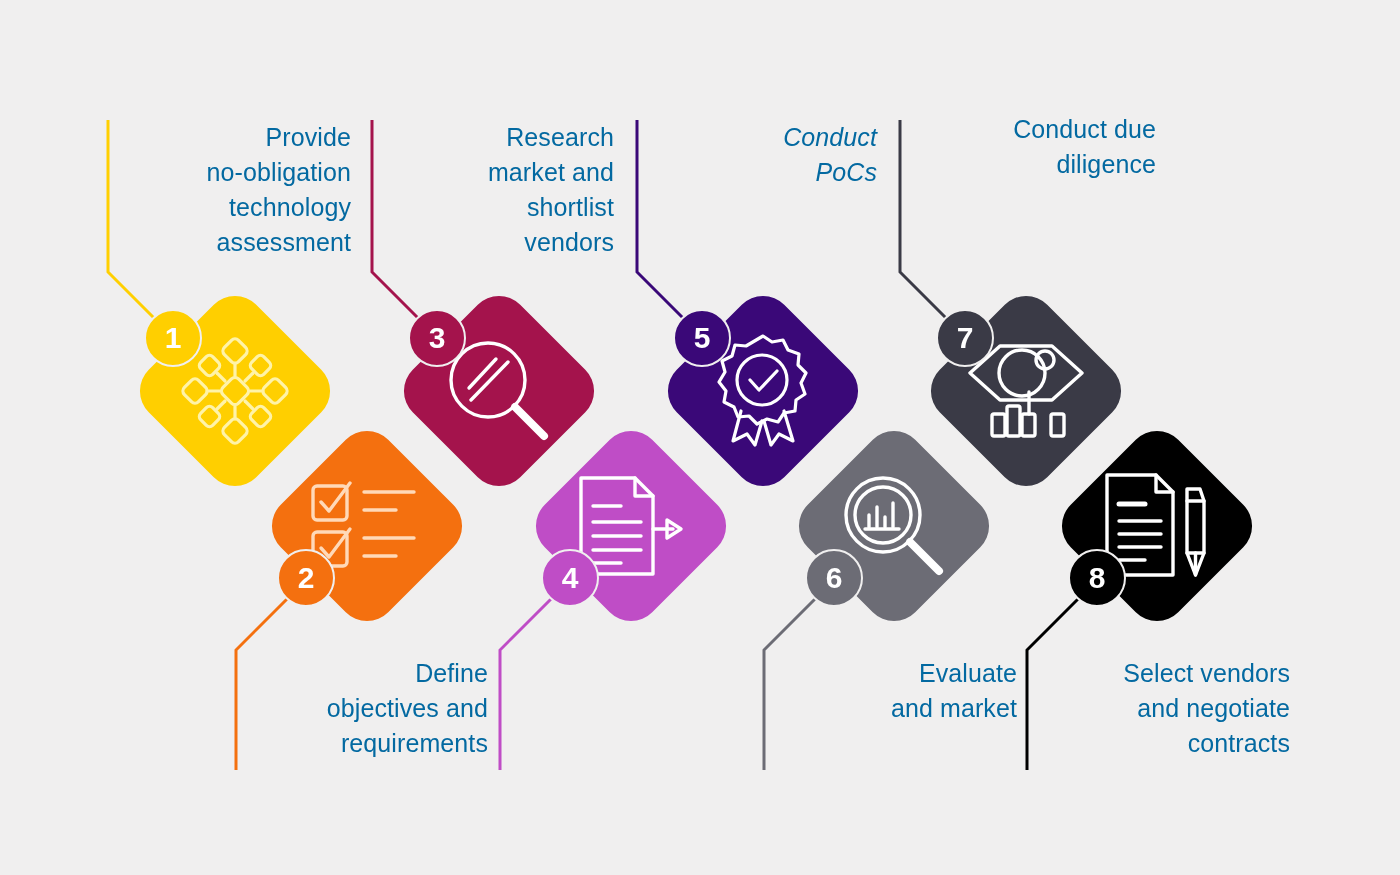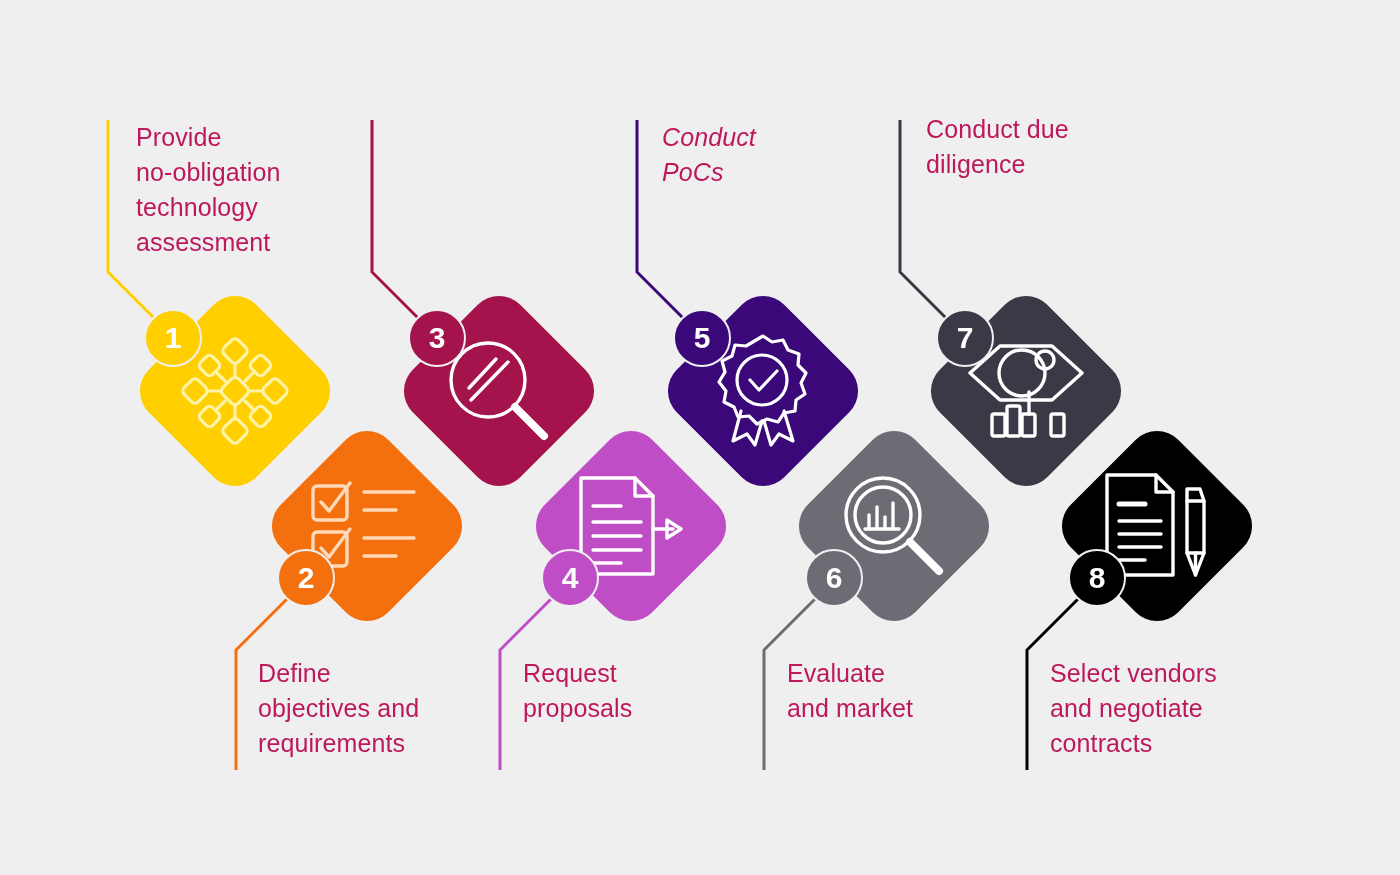--- a/index.html
+++ b/index.html
@@ -66,24 +66,25 @@
     font-size: 30px;
     font-weight: 700;
     line-height: 1;
     letter-spacing: 0px;
   }
   
   .label {
     position: absolute;
     font-size: 25px;
     line-height: 35px;
-    color: #be185d;
+    color: #0369a1;
     font-weight: 400;
     letter-spacing: 0.1px;
     white-space: pre-line;
+    text-align: right;
   }
 </style>
 </head>
 <body>
 
 <div id="canvas">
 
   <svg class="connector-layer" viewBox="0 0 1400 875" width="1400" height="875">
 
     <path d="M108,120 L108,272 L166,330" fill="none" stroke="#ffcf00" stroke-width="3"></path>
@@ -158,40 +159,42 @@
     <div class="icon-holder">
       <svg width="110" height="110" viewBox="0 0 110 110" fill="none" stroke="#ffffff" stroke-width="3.4" stroke-linecap="round" stroke-linejoin="round">
         <circle cx="44" cy="44" r="37"></circle>
         <path d="M71 71 L100 100" stroke-width="8"></path>
         <path d="M25 52 L52 23"></path>
         <path d="M27 64 L64 26"></path>
       </svg>
     </div>
   </div>
   <div class="badge" style="left:408px; top:309px; background:#a4134c;">3</div>
+  <div class="label" style="left:399px; top:120px; width:215px;">Research
+market and
+shortlist
+vendors</div>
 
   <div class="card-wrap" style="left:555px; top:450px;">
     <div class="card" style="background:#bf4dc6;"></div>
     <div class="icon-holder">
       <svg width="116" height="104" viewBox="0 0 116 104" fill="none" stroke="#ffffff" stroke-width="3.4" stroke-linecap="round" stroke-linejoin="round">
         <path d="M8 4 L62 4 L80 22 L80 100 L8 100 Z"></path>
         <path d="M62 4 L62 22 L80 22"></path>
         <path d="M20 32 L48 32"></path>
         <path d="M20 48 L68 48"></path>
         <path d="M20 62 L68 62"></path>
         <path d="M20 76 L68 76"></path>
         <path d="M20 89 L48 89"></path>
         <path d="M80 55 L100 55"></path>
         <path d="M94 46 L108 55 L94 64 Z"></path>
       </svg>
     </div>
   </div>
   <div class="badge" style="left:541px; top:549px; background:#bf4dc6;">4</div>
-  <div class="label" style="left:523px; top:656px; width:230px;">Request
-proposals</div>
 
   <div class="card-wrap" style="left:687px; top:315px;">
     <div class="card" style="background:#3a0878;"></div>
     <div class="icon-holder">
       <svg width="108" height="116" viewBox="0 0 108 116" fill="none" stroke="#ffffff" stroke-width="3.2" stroke-linecap="round" stroke-linejoin="round">
         <path d="M54 3 L63 9 L74 7 L79 17 L90 21 L89 32 L97 40 L92 50 L96 61 L87 67 L86 78 L75 80 L69 89 L58 86 L48 91 L40 83 L29 84 L25 74 L15 69 L17 58 L10 49 L16 39 L13 28 L23 23 L26 12 L37 13 Z"></path>
         <circle cx="53" cy="47" r="25"></circle>
         <path d="M41 47 L50 57 L68 38"></path>
         <path d="M32 78 L24 108 L38 101 L46 112 L53 88"></path>
         <path d="M75 78 L84 108 L70 101 L62 112 L55 88"></path>

